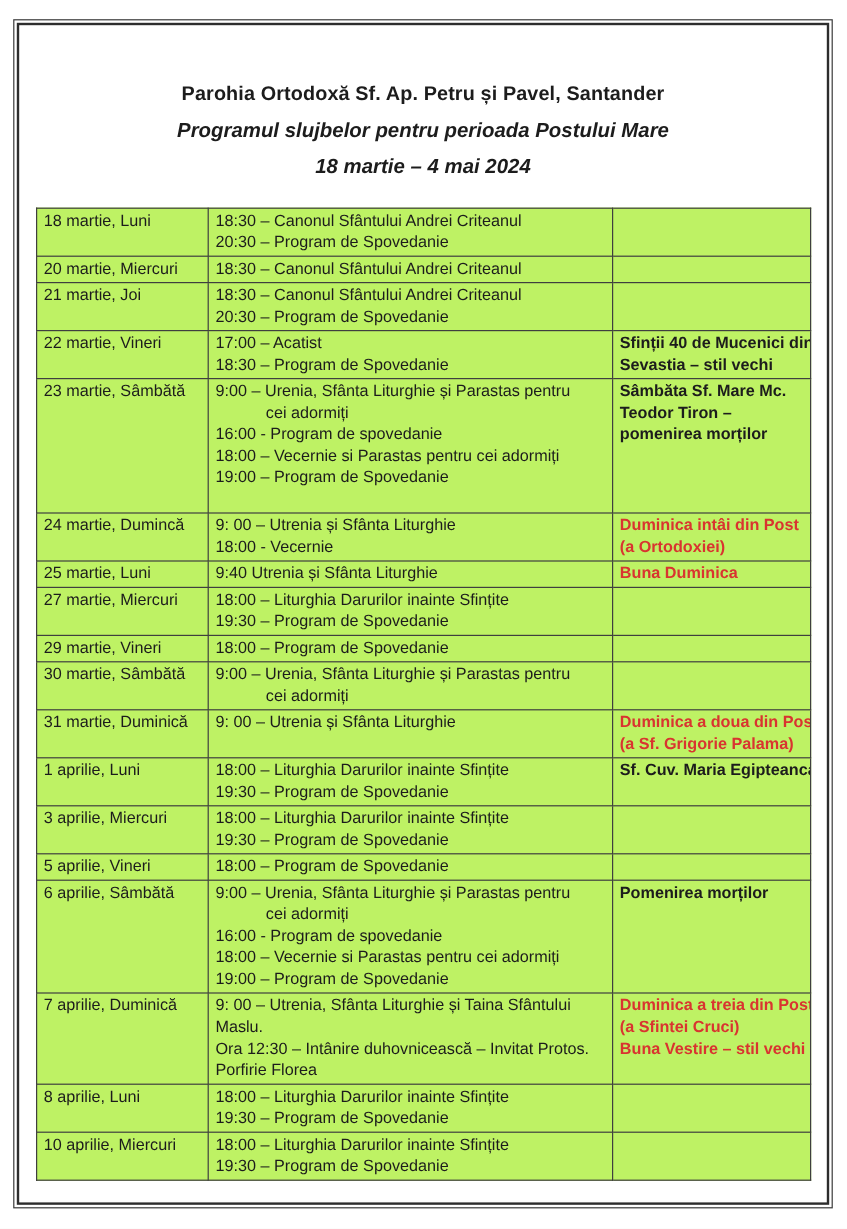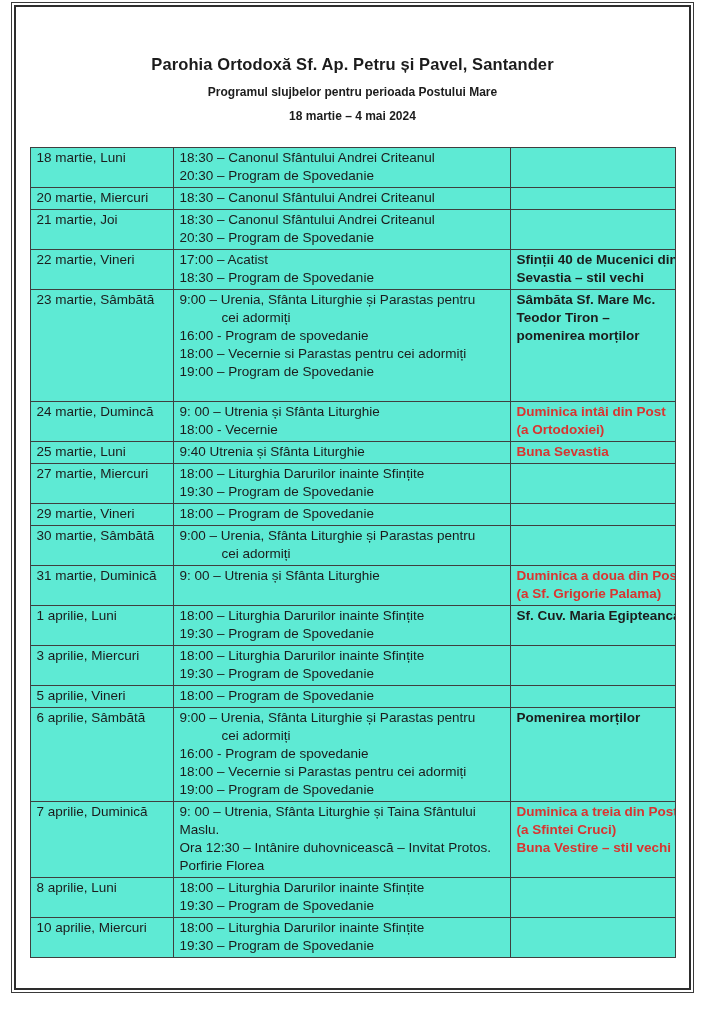--- a/index.html
+++ b/index.html
@@ -13,21 +13,21 @@
   }
   .page {
     position: relative;
     width: 706px;
     height: 1024px;
     background: #ffffff;
   }
   .frame-outer {
     position: absolute;
     left: 11px;
-    top: 2px;
+    top: 16px;
     width: 683px;
     height: 991px;
     border: 1px solid #3a3a3a;
     padding: 2px;
     box-sizing: border-box;
     background: #ffffff;
   }
   .frame-inner {
     width: 100%;
     height: 100%;
@@ -39,30 +39,31 @@
     text-align: center;
     padding-top: 48px;
   }
   .doc-title {
     font-size: 16.5px;
     font-weight: 700;
     margin: 0 0 11px 0;
     letter-spacing: 0.1px;
   }
   .doc-sub {
-    font-size: 12px;
+    font-size: 17px;
     font-weight: 700;
     margin: 0 0 10px 0;
+    font-style: italic;
   }
   table.schedule {
     border-collapse: collapse;
     table-layout: fixed;
     width: 645px;
     margin: 24px auto 0 auto;
-    background: #5eead4;
+    background: #bef264;
   }
   table.schedule td {
     border: 1px solid #3f3f3f;
     vertical-align: top;
     padding: 1px 6px 2px 6px;
     font-size: 13.5px;
     line-height: 18px;
     overflow: hidden;
   }
   .line { min-height: 18px; white-space: nowrap; }
@@ -165,21 +166,21 @@
               </td>
             </tr>
             <tr>
               <td class="c-date">
                 <div class="line">25 martie, Luni</div>
               </td>
               <td class="c-prog">
                 <div class="line">9:40 Utrenia și Sfânta Liturghie</div>
               </td>
               <td class="c-note">
-                <div class="line" style="color: rgb(217, 52, 48);">Buna Sevastia</div>
+                <div class="line" style="color: rgb(217, 52, 48);">Buna Duminica</div>
               </td>
             </tr>
             <tr>
               <td class="c-date">
                 <div class="line">27 martie, Miercuri</div>
               </td>
               <td class="c-prog">
                 <div class="line">18:00 – Liturghia Darurilor inainte Sfințite</div>
                 <div class="line">19:30 – Program de Spovedanie</div>
               </td>

